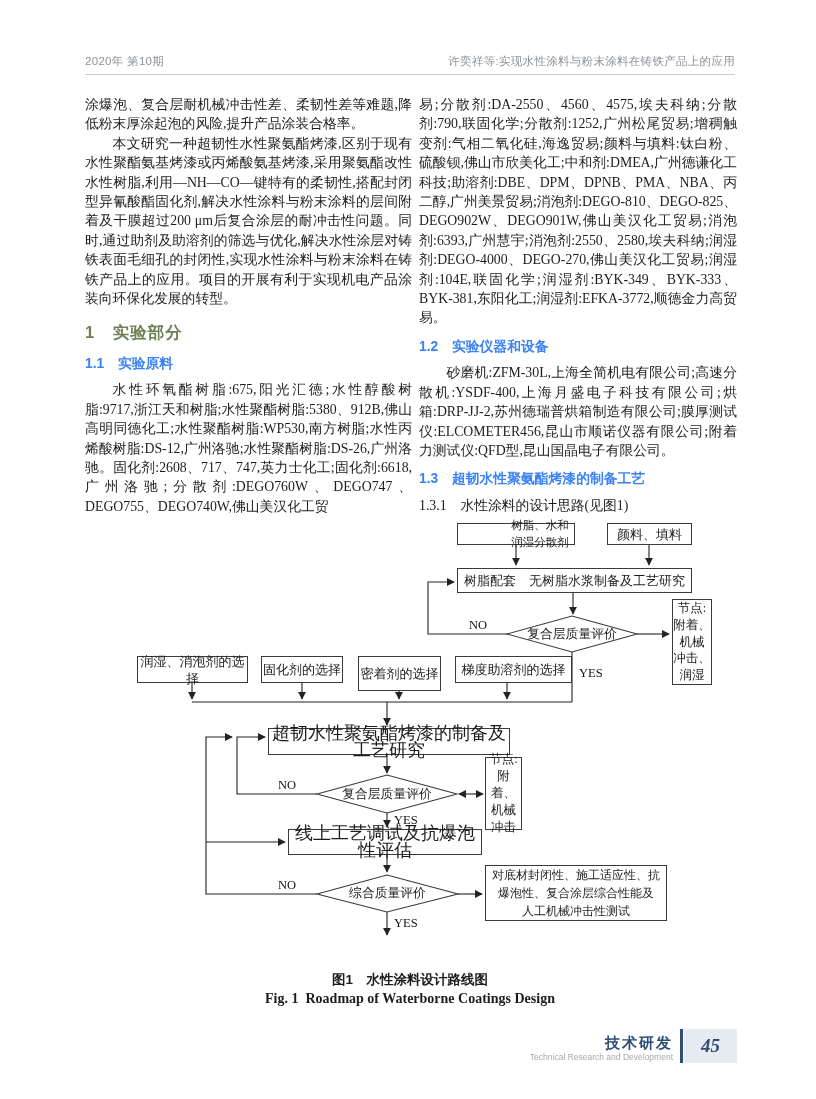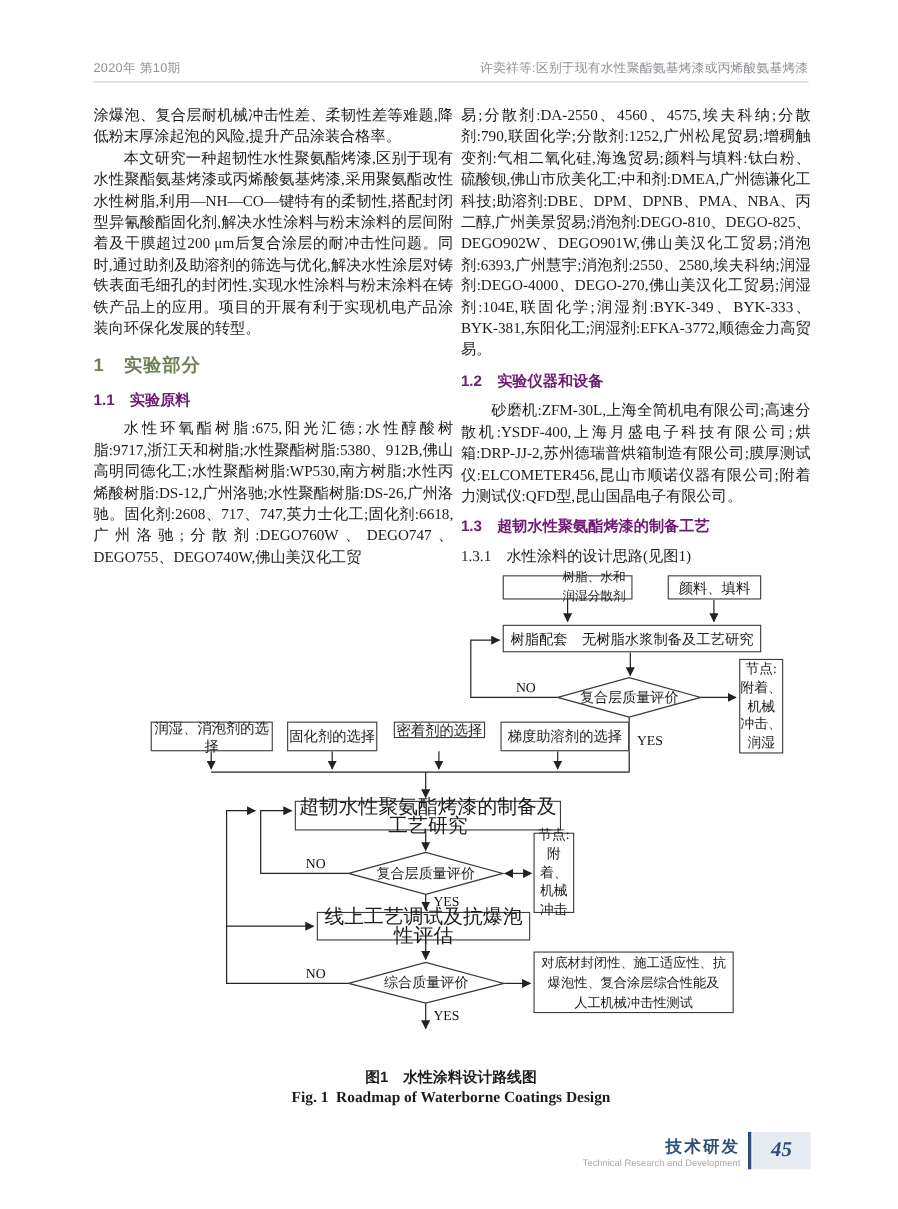--- a/index.html
+++ b/index.html
@@ -19,21 +19,21 @@
   .col { position:absolute; top:95px; font-size:13.8px; line-height:19.4px; text-align:justify; }
   .col-left  { left:85px;  width:327px; }
   .col-right { left:419px; width:318px; }
   .col p { margin:0; }
   .col p.ind { text-indent:2em; }
   h1.sec {
     font-family:"Liberation Sans","DejaVu Sans",sans-serif; color:#6e7f55;
     font-size:16.5px; font-weight:bold; margin:15px 0 11px 0; letter-spacing:1px; white-space:pre-wrap;
   }
   h2.sec {
-    font-family:"Liberation Sans","DejaVu Sans",sans-serif; color:#701a75;
+    font-family:"Liberation Sans","DejaVu Sans",sans-serif; color:#3b82f6;
     font-size:13.8px; font-weight:bold; margin:9px 0 7px 0; white-space:pre-wrap;
   }
   h3.subsec { font-size:13.8px; font-weight:normal; margin:7px 0 4px 0; white-space:pre-wrap; }
   
   .fig { position:absolute; left:85px; top:515px; width:650px; height:500px; }
   .fig svg { position:absolute; left:0; top:0; }
   .fc-box {
     position:absolute; box-sizing:border-box; border:1px solid #3a3a3a; background:#fff;
     display:flex; align-items:center; justify-content:center; text-align:center;
     font-size:13px; line-height:17px; white-space:pre-line;
@@ -67,21 +67,21 @@
     text-align:center;
   }
 </style>
 </head>
 <body>
 
 <div class="page">
 
   <div class="hdr">
     <span>2020年  第10期</span>
-    <span>许奕祥等:区别于现有水性聚酯氨基烤漆或丙烯酸氨基烤漆</span>
+    <span>许奕祥等:实现水性涂料与粉末涂料在铸铁产品上的应用</span>
   </div>
   <div class="hdr-rule"></div>
 
   <div class="col col-left">
     <p>涂爆泡、复合层耐机械冲击性差、柔韧性差等难题,降低粉末厚涂起泡的风险,提升产品涂装合格率。</p>
     <p class="ind">本文研究一种超韧性水性聚氨酯烤漆,区别于现有水性聚酯氨基烤漆或丙烯酸氨基烤漆,采用聚氨酯改性水性树脂,利用—NH—CO—键特有的柔韧性,搭配封闭型异氰酸酯固化剂,解决水性涂料与粉末涂料的层间附着及干膜超过200 μm后复合涂层的耐冲击性问题。同时,通过助剂及助溶剂的筛选与优化,解决水性涂层对铸铁表面毛细孔的封闭性,实现水性涂料与粉末涂料在铸铁产品上的应用。项目的开展有利于实现机电产品涂装向环保化发展的转型。</p>
     <h1 class="sec">1　实验部分</h1>
     <h2 class="sec">1.1　实验原料</h2>
     <p class="ind">水性环氧酯树脂:675,阳光汇德;水性醇酸树脂:9717,浙江天和树脂;水性聚酯树脂:5380、912B,佛山高明同德化工;水性聚酯树脂:WP530,南方树脂;水性丙烯酸树脂:DS-12,广州洛驰;水性聚酯树脂:DS-26,广州洛驰。固化剂:2608、717、747,英力士化工;固化剂:6618,广州洛驰;分散剂:DEGO760W、DEGO747、DEGO755、DEGO740W,佛山美汉化工贸</p>
   </div>
@@ -162,21 +162,21 @@
     <div class="fc-box" style="left:522px; top:8px;  width:85px;  height:22px;">颜料、填料</div>
     <div class="fc-box" style="left:372px; top:53px; width:235px; height:25px;">树脂配套　无树脂水浆制备及工艺研究</div>
     <div class="fc-box fs-e1" style="left:587px; top:84px; width:40px; height:86px;">节点:
 附着、
 机械
 冲击、
 润湿</div>
 
     <div class="fc-box" style="left:52px;  top:141px; width:111px; height:27px;">润湿、消泡剂的选择</div>
     <div class="fc-box" style="left:176px; top:141px; width:82px;  height:27px;">固化剂的选择</div>
-    <div class="fc-box" style="left:273px; top:141px; width:83px;  height:15px;">密着剂的选择</div>
+    <div class="fc-box" style="left:273px; top:141px; width:83px;  height:35px;">密着剂的选择</div>
     <div class="fc-box" style="left:370px; top:141px; width:117px; height:27px;">梯度助溶剂的选择</div>
 
     <div class="fc-box fs-f" style="left:183px; top:213px; width:242px; height:27px;">超韧水性聚氨酯烤漆的制备及工艺研究</div>
     <div class="fc-box fs-e" style="left:400px; top:242px; width:37px;  height:73px;">节点:
 附着、
 机械
 冲击</div>
     <div class="fc-box fs-h" style="left:400px; top:350px; width:182px; height:56px;">对底材封闭性、施工适应性、抗
 爆泡性、复合涂层综合性能及
 人工机械冲击性测试</div>

